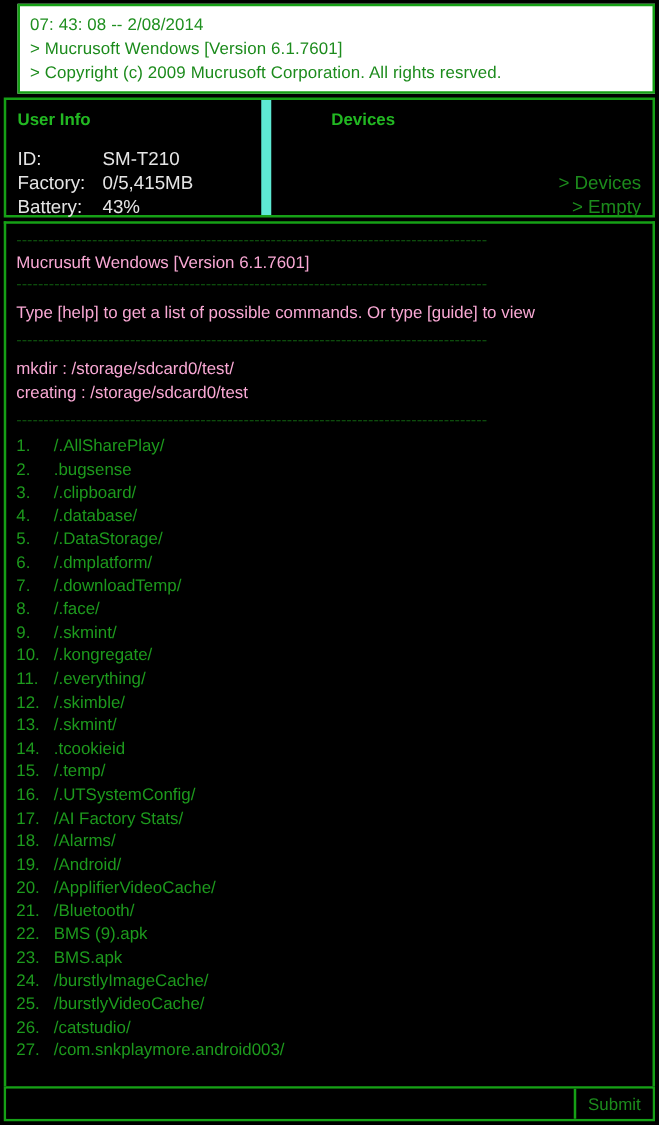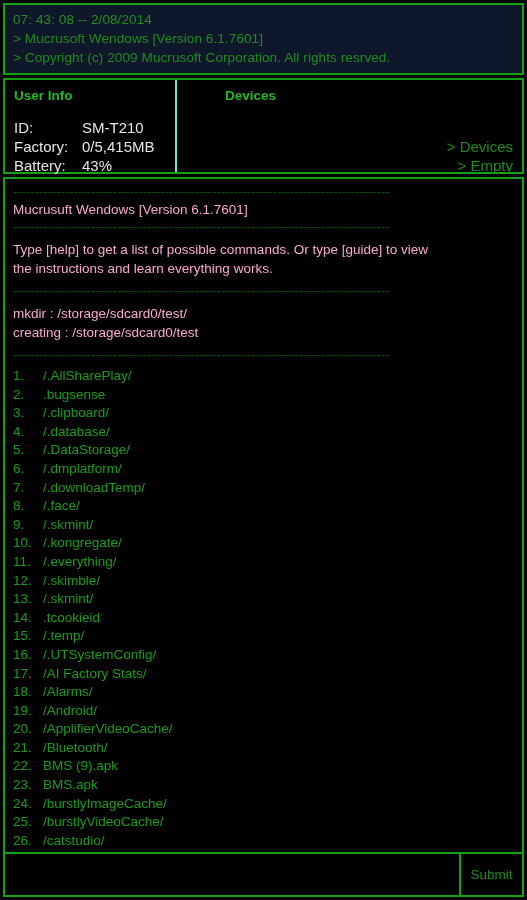--- a/index.html
+++ b/index.html
@@ -11,23 +11,23 @@
   }
   #app {
     width:527px; height:900px;
     background:#000;
     display:flex; flex-direction:column;
     position:relative;
   }
 
   
   .header-box {
-    margin:3px 3px 0 3px;
-    border:2px solid #16a016;
-    background:#0f172a;
+    margin:3px 3px 0 14px;
+    border:2px solid #16a016;
+    background:#ffffff;
     padding:5px 8px 6px 8px;
   }
   .hdr-line {
     color:#1c8b1c;
     font-size:13.5px;
     line-height:19px;
     white-space:pre;
     letter-spacing:.1px;
   }
   .hdr-line.time { color:#1f8f1f; }
@@ -37,21 +37,21 @@
     margin:3px 3px 0 3px;
     border:2px solid #16a016;
     display:flex;
     background:#000;
     height:96px;
   }
   .panel {
     padding:7px 9px 6px 9px;
     position:relative;
   }
-  .panel.user  { width:172px; border-right:2px solid #5eead4; }
+  .panel.user  { width:212px; border-right:8px solid #5eead4; }
   .panel.dev   { flex:1;padding-left:48px; }
   .panel-title {
     color:#22b822;
     font-size:13.5px;
     font-weight:bold;
     line-height:18px;
     margin-bottom:13px;
   }
   .kv {
     display:flex;
@@ -109,21 +109,21 @@
     white-space:pre;
   }
   .file-row .num { width:30px; flex:none; }
   .file-row .nm  { }
 
   
   .inputbar {
     margin:0 3px 3px 3px;
     border:2px solid #16a016;
     display:flex;
-    height:45px;
+    height:28px;
     background:#000;
   }
   .cmd-input {
     flex:1;
     background:#000;
     border:none;
     outline:none;
     color:#1fa81f;
     font-family:"Liberation Sans", sans-serif;
     font-size:14px;
@@ -181,21 +181,20 @@
 
   <div class="console">
     <div class="c-pad">
 
       <div class="rule">---------------------------------------------------------------------------------------</div>
       <div class="txt">Mucrusuft Wendows [Version 6.1.7601]</div>
       <div class="rule">---------------------------------------------------------------------------------------</div>
       <div class="blockgap"></div>
 
       <div class="txt">Type [help] to get a list of possible commands. Or type [guide] to view</div>
-      <div class="txt">the instructions and learn everything works.</div>
       <div class="blockgap"></div>
 
       <div class="rule">---------------------------------------------------------------------------------------</div>
       <div class="blockgap"></div>
 
       <div class="txt">mkdir : /storage/sdcard0/test/</div>
       <div class="txt">creating : /storage/sdcard0/test</div>
       <div class="blockgap"></div>
 
       <div class="rule">---------------------------------------------------------------------------------------</div>

